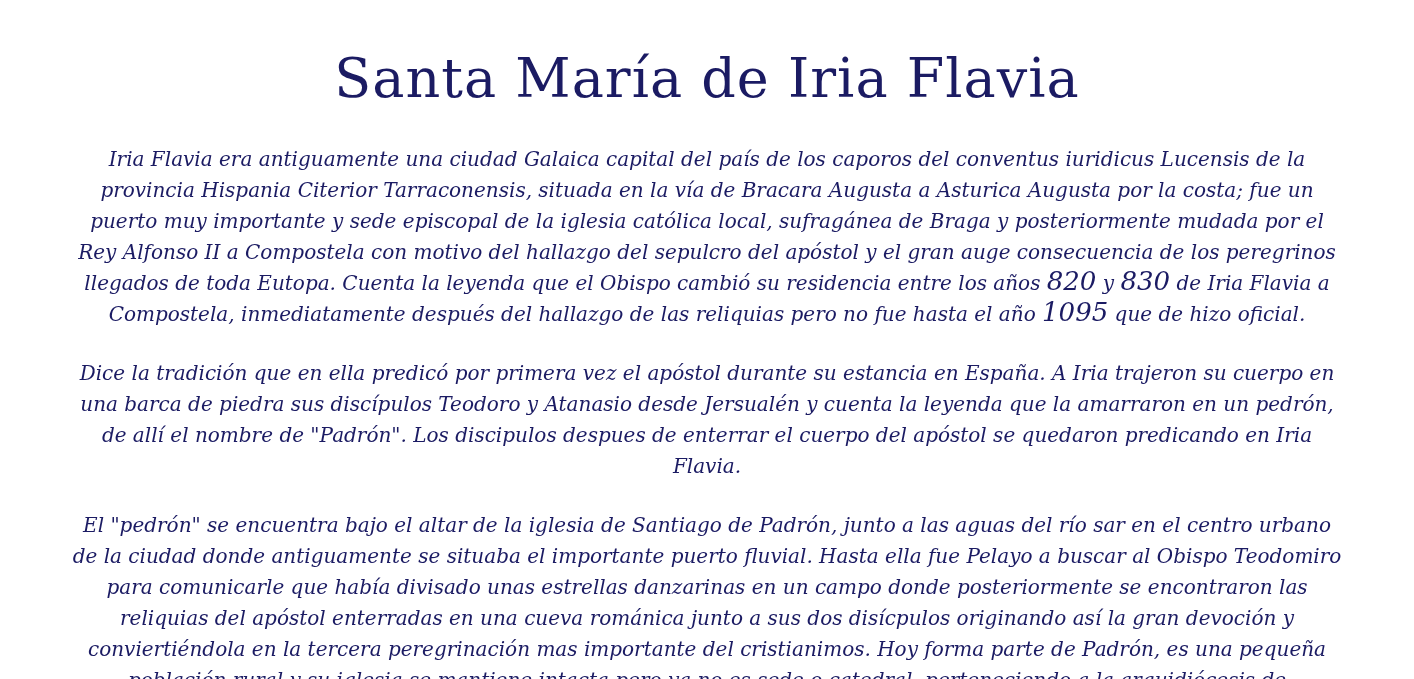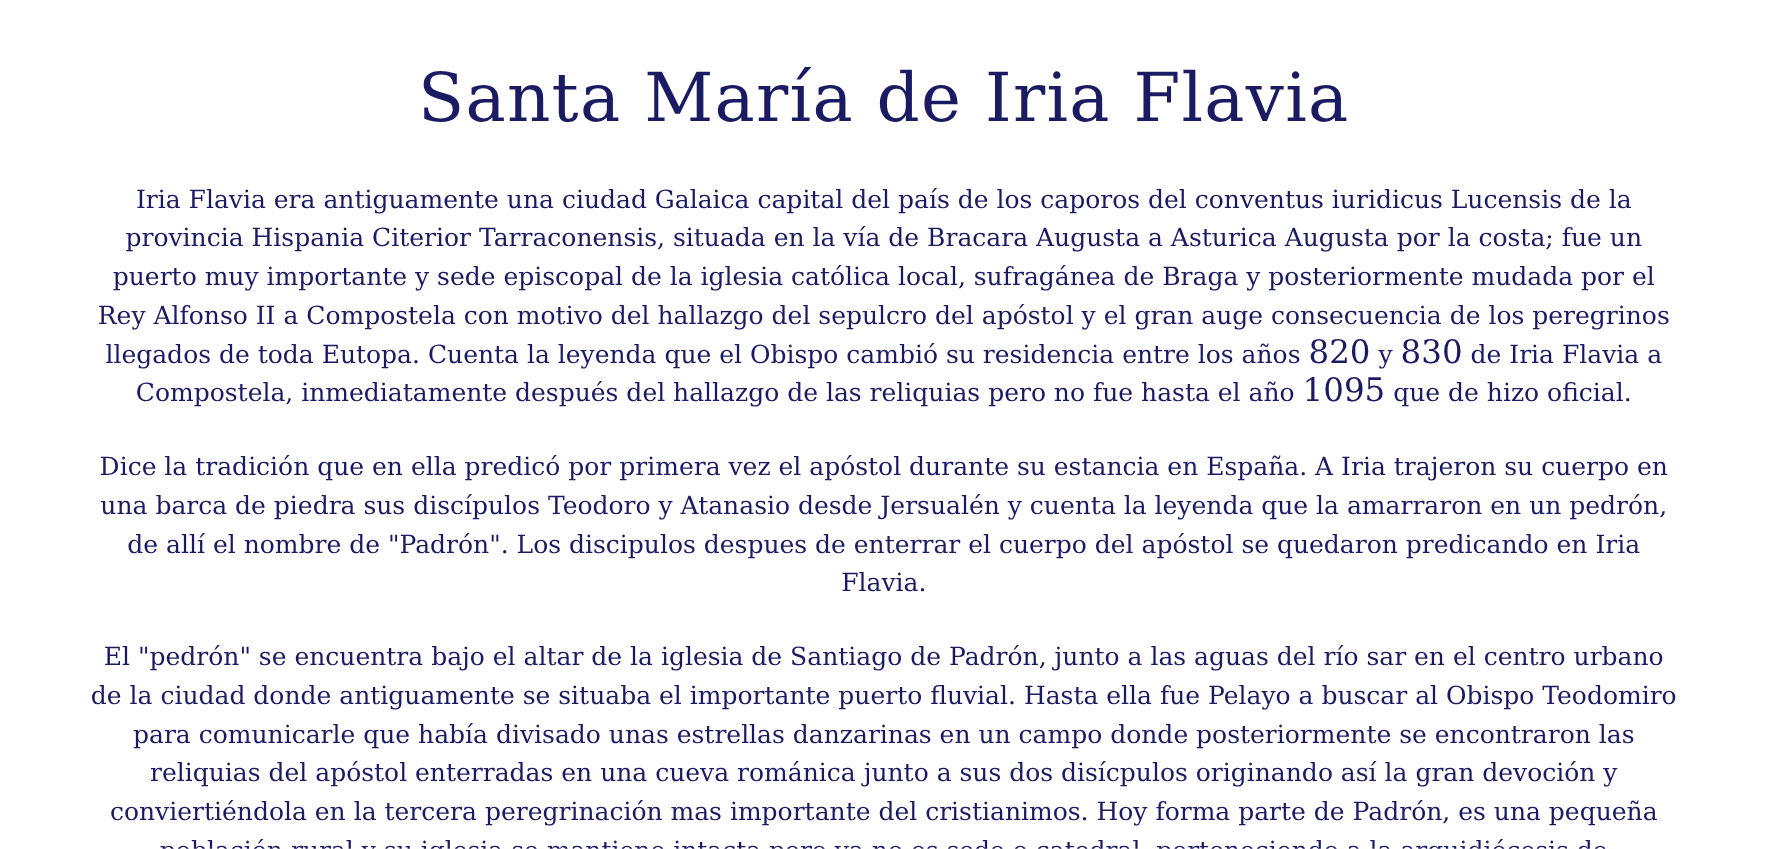--- a/index.html
+++ b/index.html
@@ -33,20 +33,21 @@
   .content {
     width: 1276px;
     margin: 34px auto 0 auto;
     text-align: center;
     font-size: 20px;
     line-height: 31px;
     color: #1b1b63;
   }
   .content p {
     margin: 0 0 28px 0;
+    font-style: italic;
   }
   .content .num {
     font-size: 1.3em;
     line-height: 1;
   }
   .bottom-line {
     position: absolute;
     left: 0;
     bottom: 2px;
     width: 100%;

